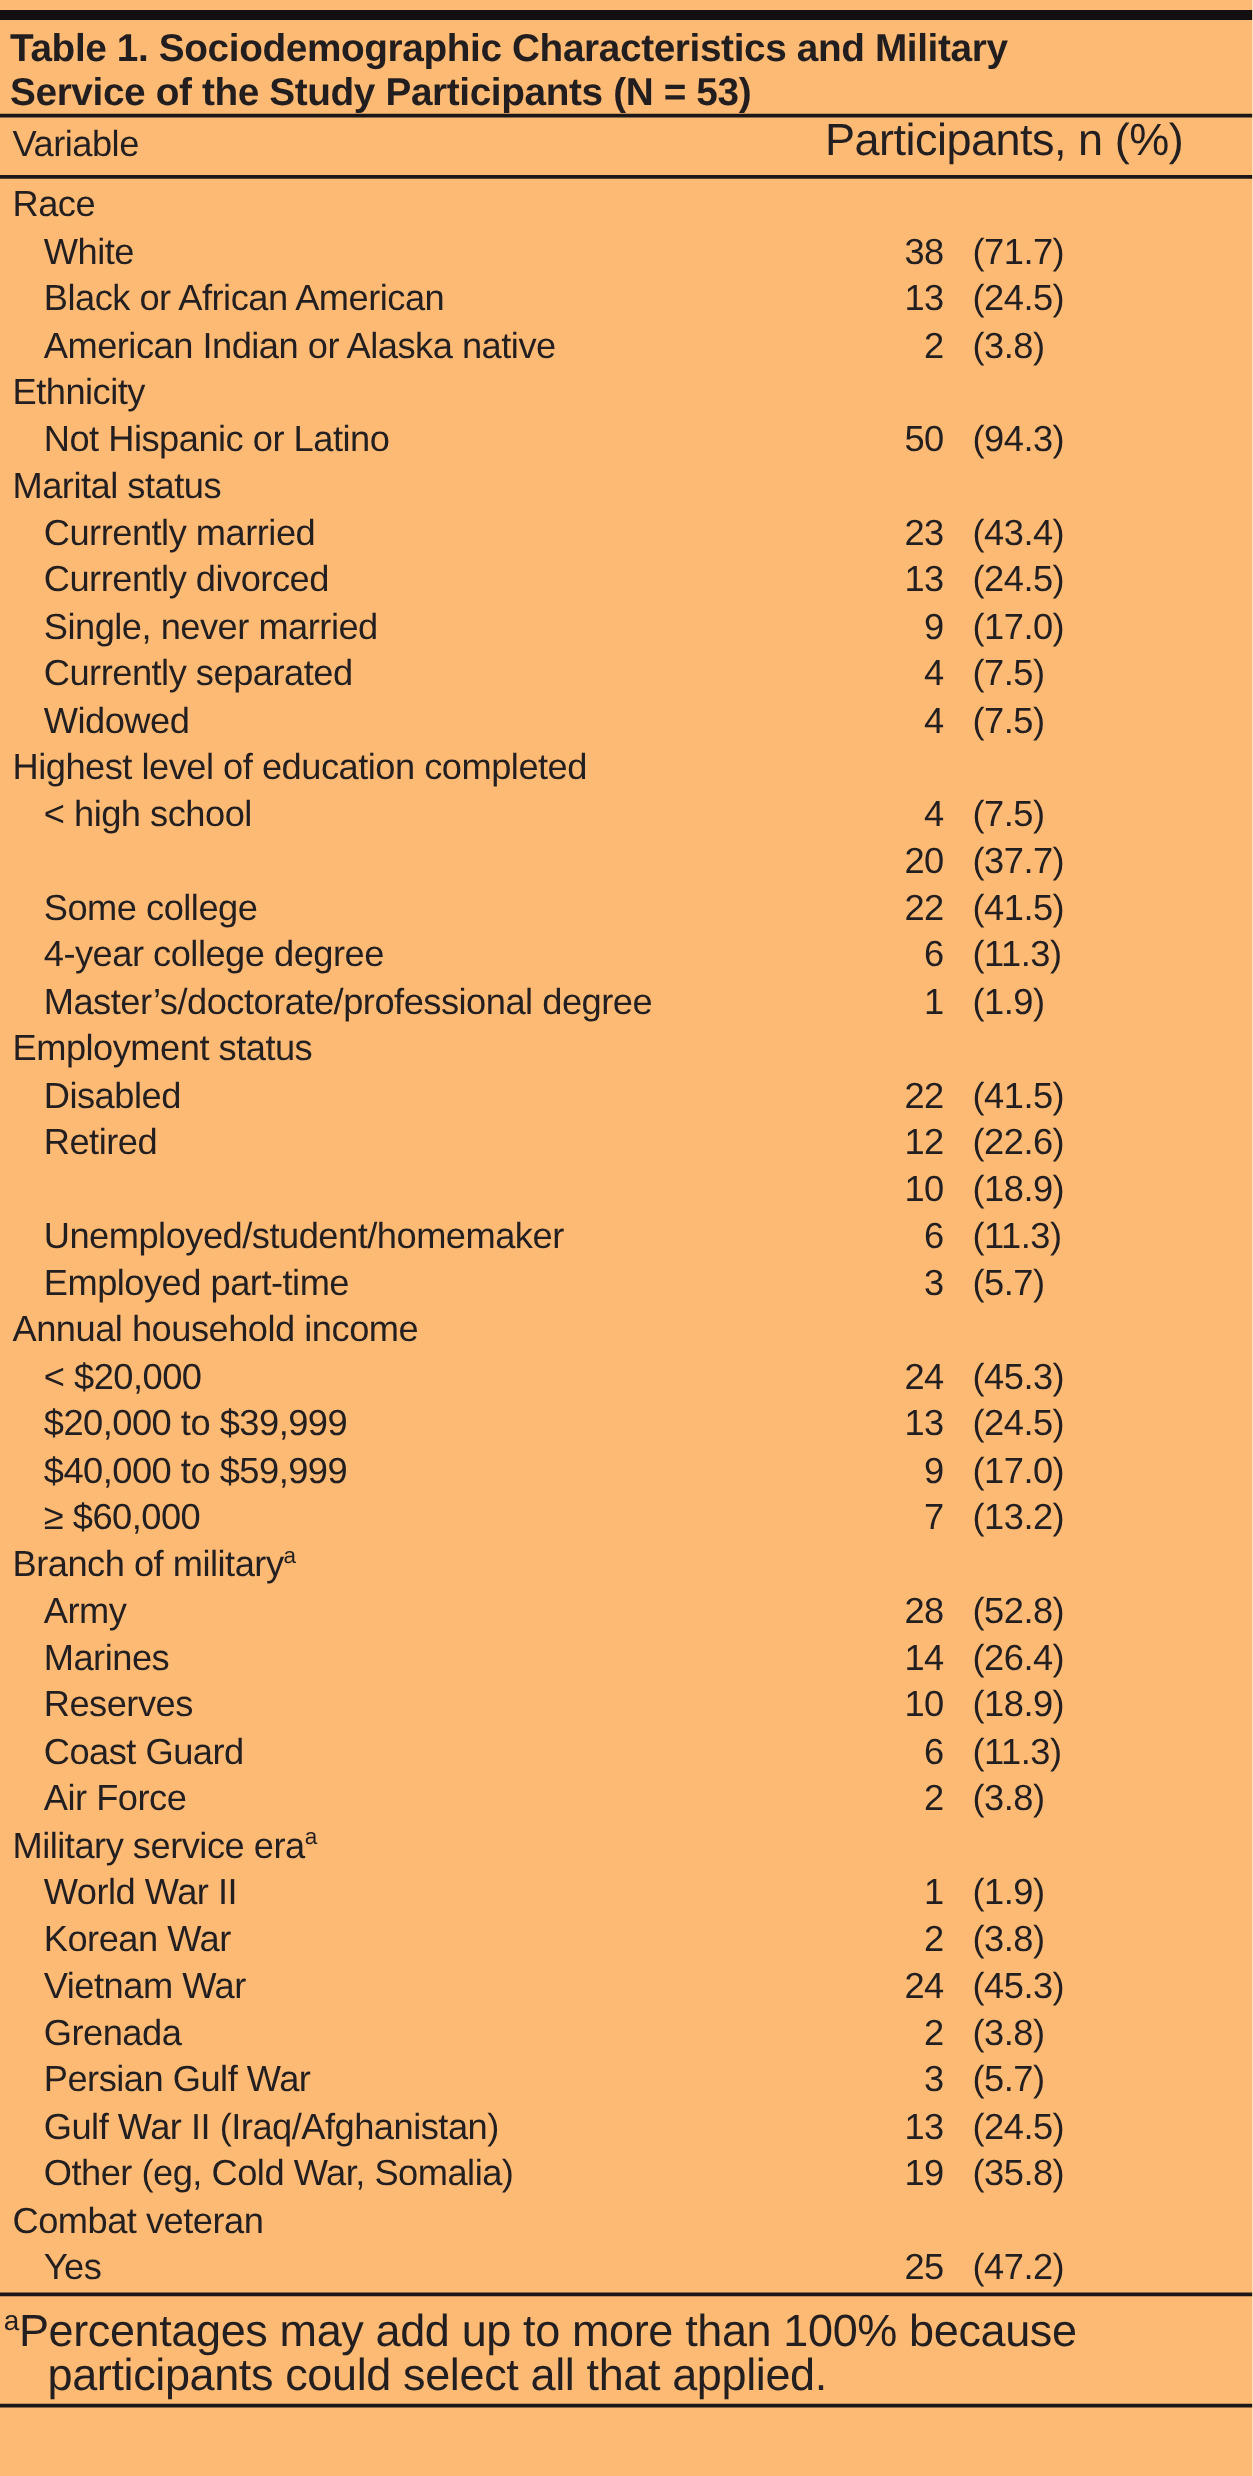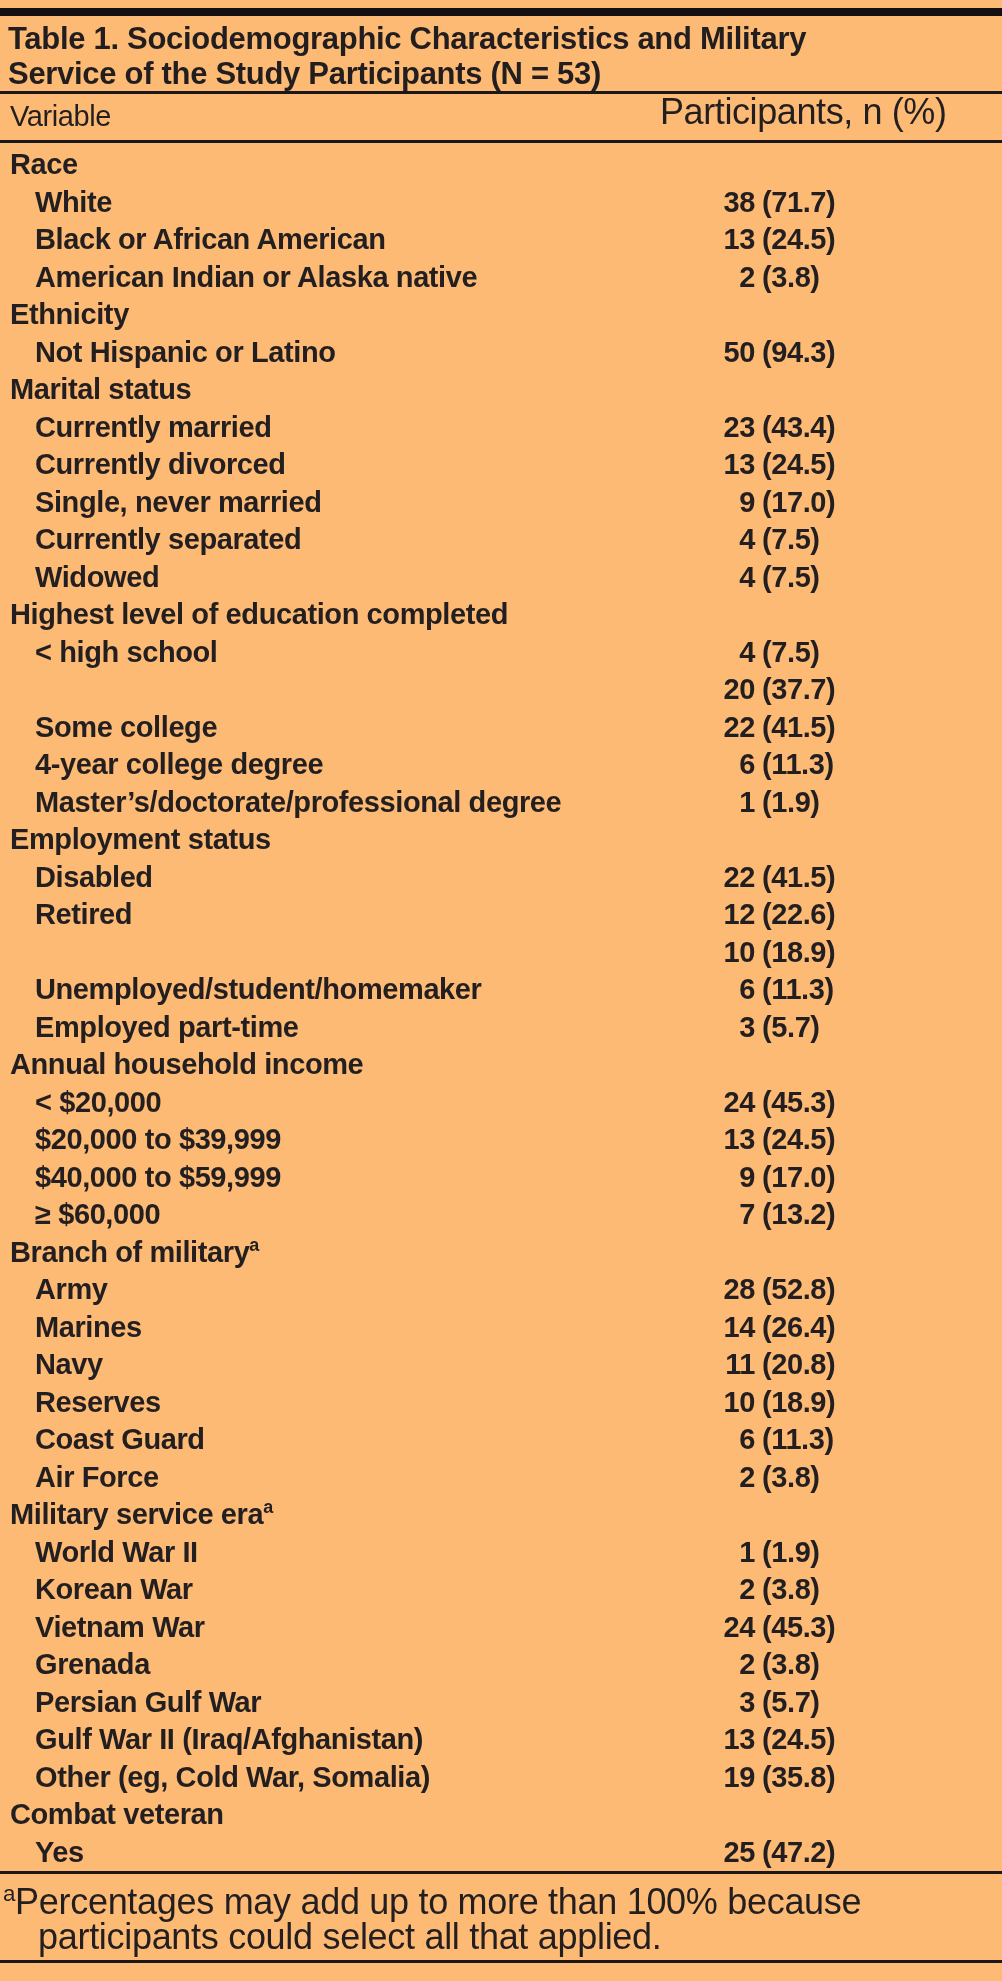--- a/index.html
+++ b/index.html
@@ -20,27 +20,27 @@
     line-height:35px;
     letter-spacing:-0.3px;
     color:#221e1f;
   }
   .title span{display:block;}
   .rule{height:3px;background:#1c1819;}
   .rule-mid{height:3px;background:#1c1819;}
   .header{position:relative;height:46px;}
   .header .variable{position:absolute;left:10px;bottom:7px;font-size:29px;letter-spacing:-0.4px;}
   .header .participants{position:absolute;left:660px;bottom:7px;font-size:36px;letter-spacing:-0.4px;}
-  .rows{padding-top:3px;font-weight:bold;}
+  .rows{padding-top:3px;}
   .row{position:relative;height:37.5px;line-height:37.5px;font-size:29px;letter-spacing:-0.4px;white-space:nowrap;}
   .row .label{position:absolute;left:10px;top:0;}
   .row.item .label{left:35px;}
   .row .val{position:absolute;left:560px;top:0;}
   .vn{display:inline-block;width:195px;text-align:right;}
-  .vp{display:inline-block;margin-left:7px;text-align:left;}
+  .vp{display:inline-block;margin-left:23px;text-align:left;}
   sup{font-size:0.62em;vertical-align:super;line-height:0;}
   .footnote{
     margin-top:10px;
     padding-left:38px;
     text-indent:-35px;
     font-size:36px;
     line-height:35px;
     max-width:950px;
     letter-spacing:-0.3px;
   }
@@ -181,24 +181,20 @@
       </div>
       <div class="row item">
         <span class="label">Army</span>
         <span class="val"><span class="vn">28</span><span class="vp">(52.8)</span></span>
       </div>
       <div class="row item">
         <span class="label">Marines</span>
         <span class="val"><span class="vn">14</span><span class="vp">(26.4)</span></span>
       </div>
       <div class="row item">
-        <span class="label">Navy</span>
-        <span class="val"><span class="vn">11</span><span class="vp">(20.8)</span></span>
-      </div>
-      <div class="row item">
         <span class="label">Reserves</span>
         <span class="val"><span class="vn">10</span><span class="vp">(18.9)</span></span>
       </div>
       <div class="row item">
         <span class="label">Coast Guard</span>
         <span class="val"><span class="vn">6</span><span class="vp">(11.3)</span></span>
       </div>
       <div class="row item">
         <span class="label">Air Force</span>
         <span class="val"><span class="vn">2</span><span class="vp">(3.8)</span></span>

